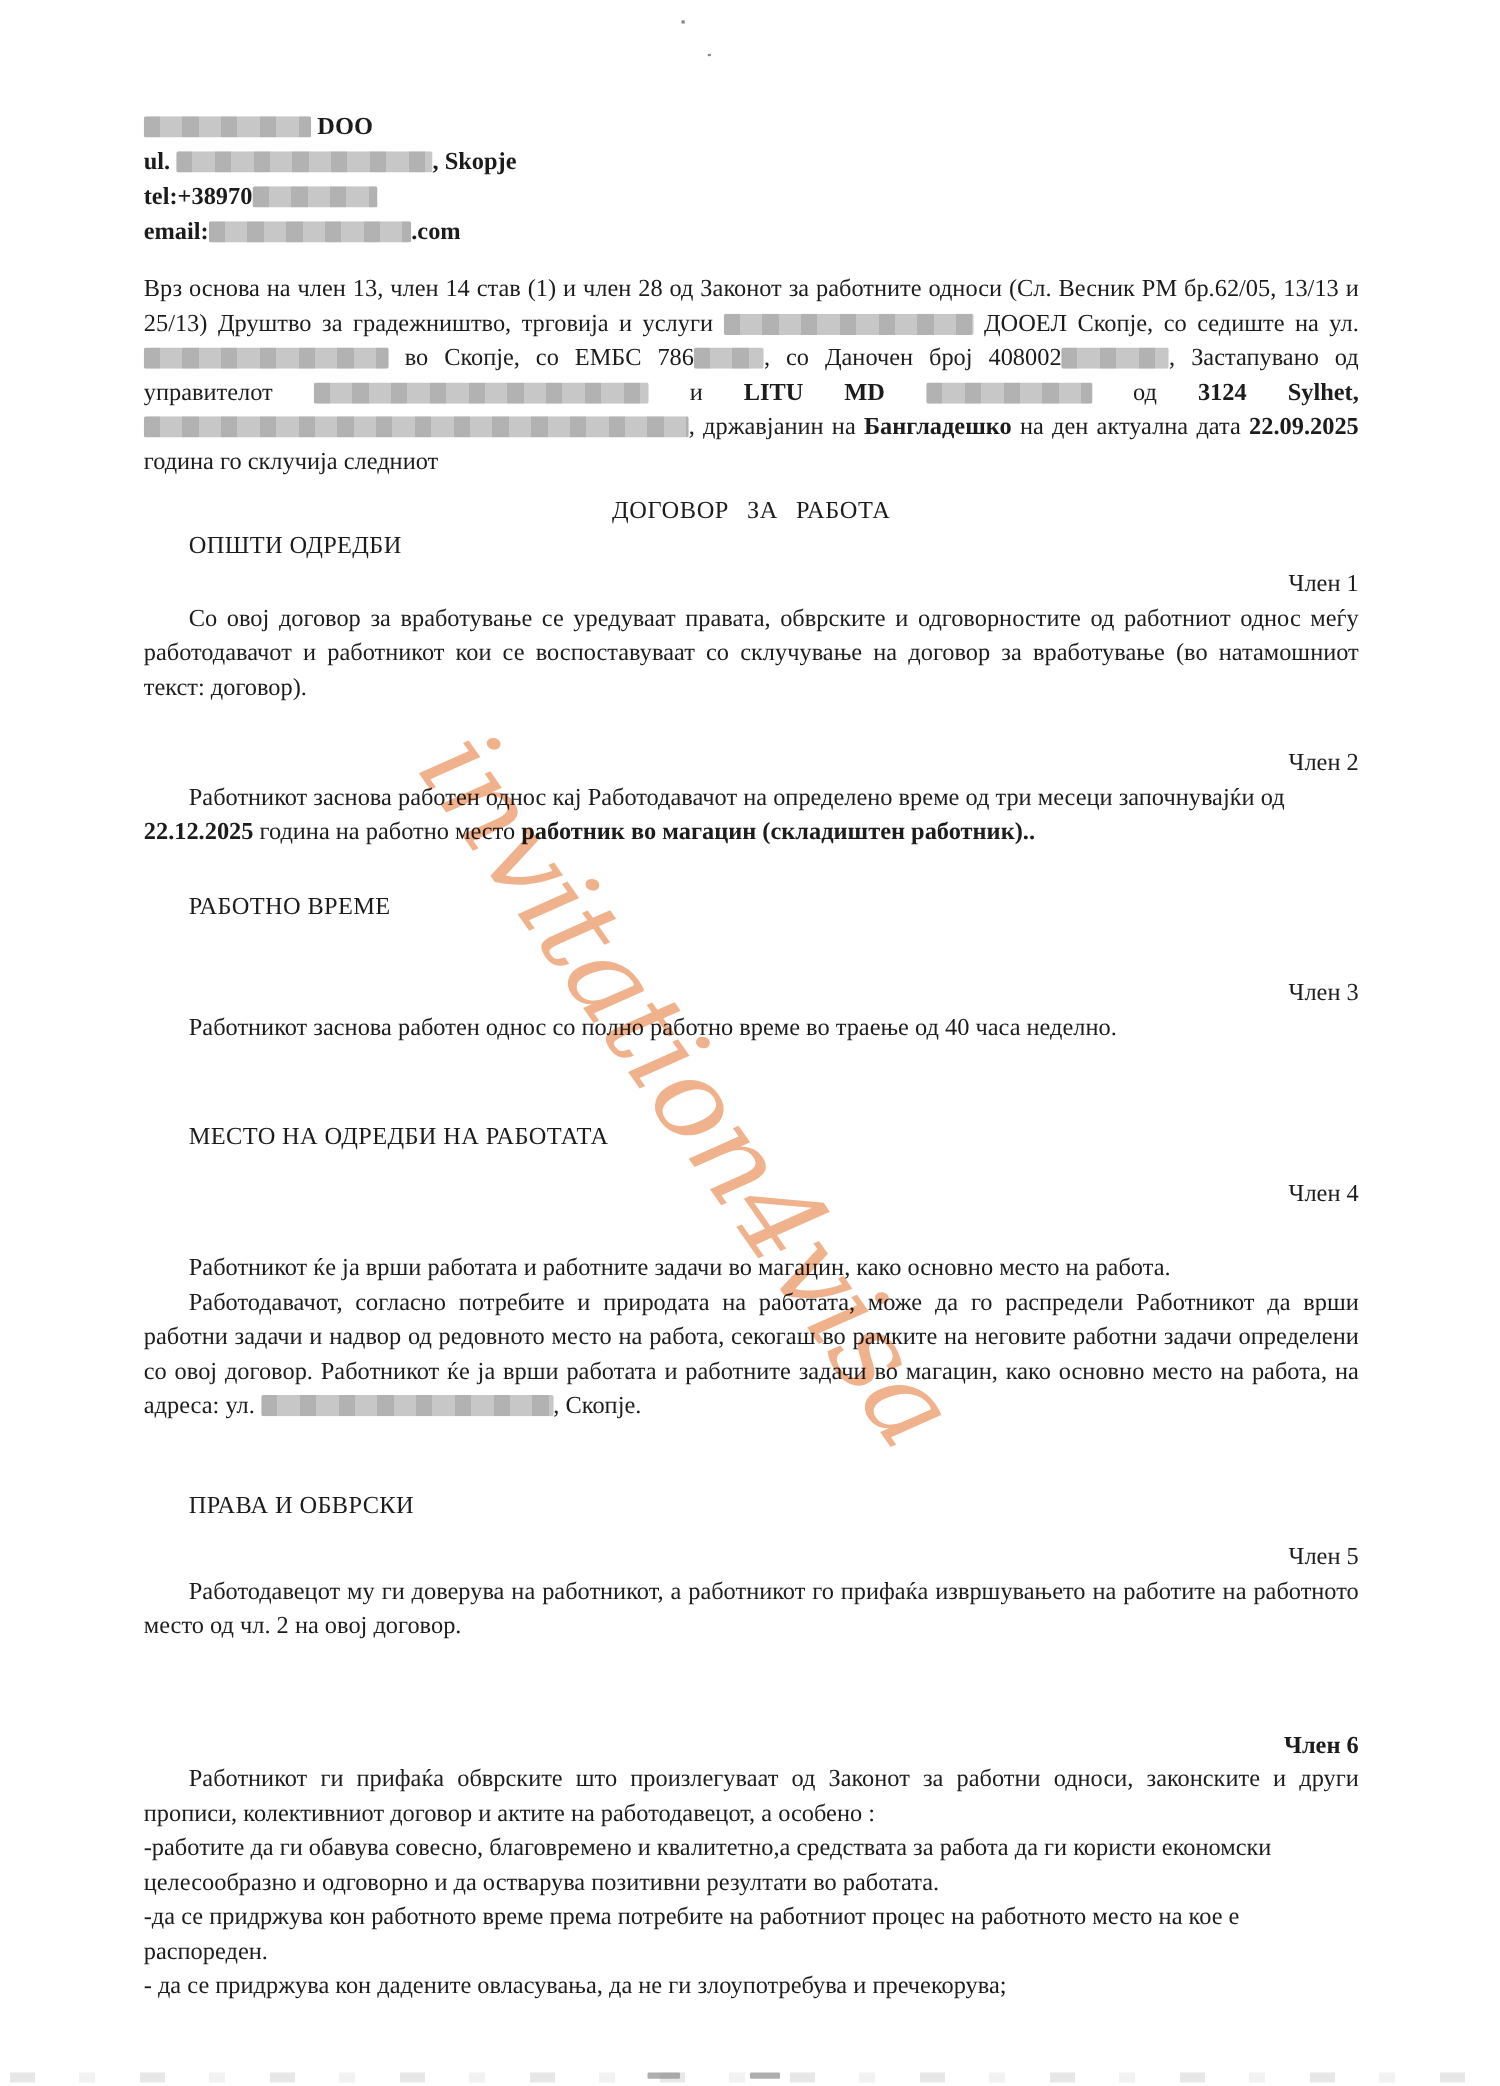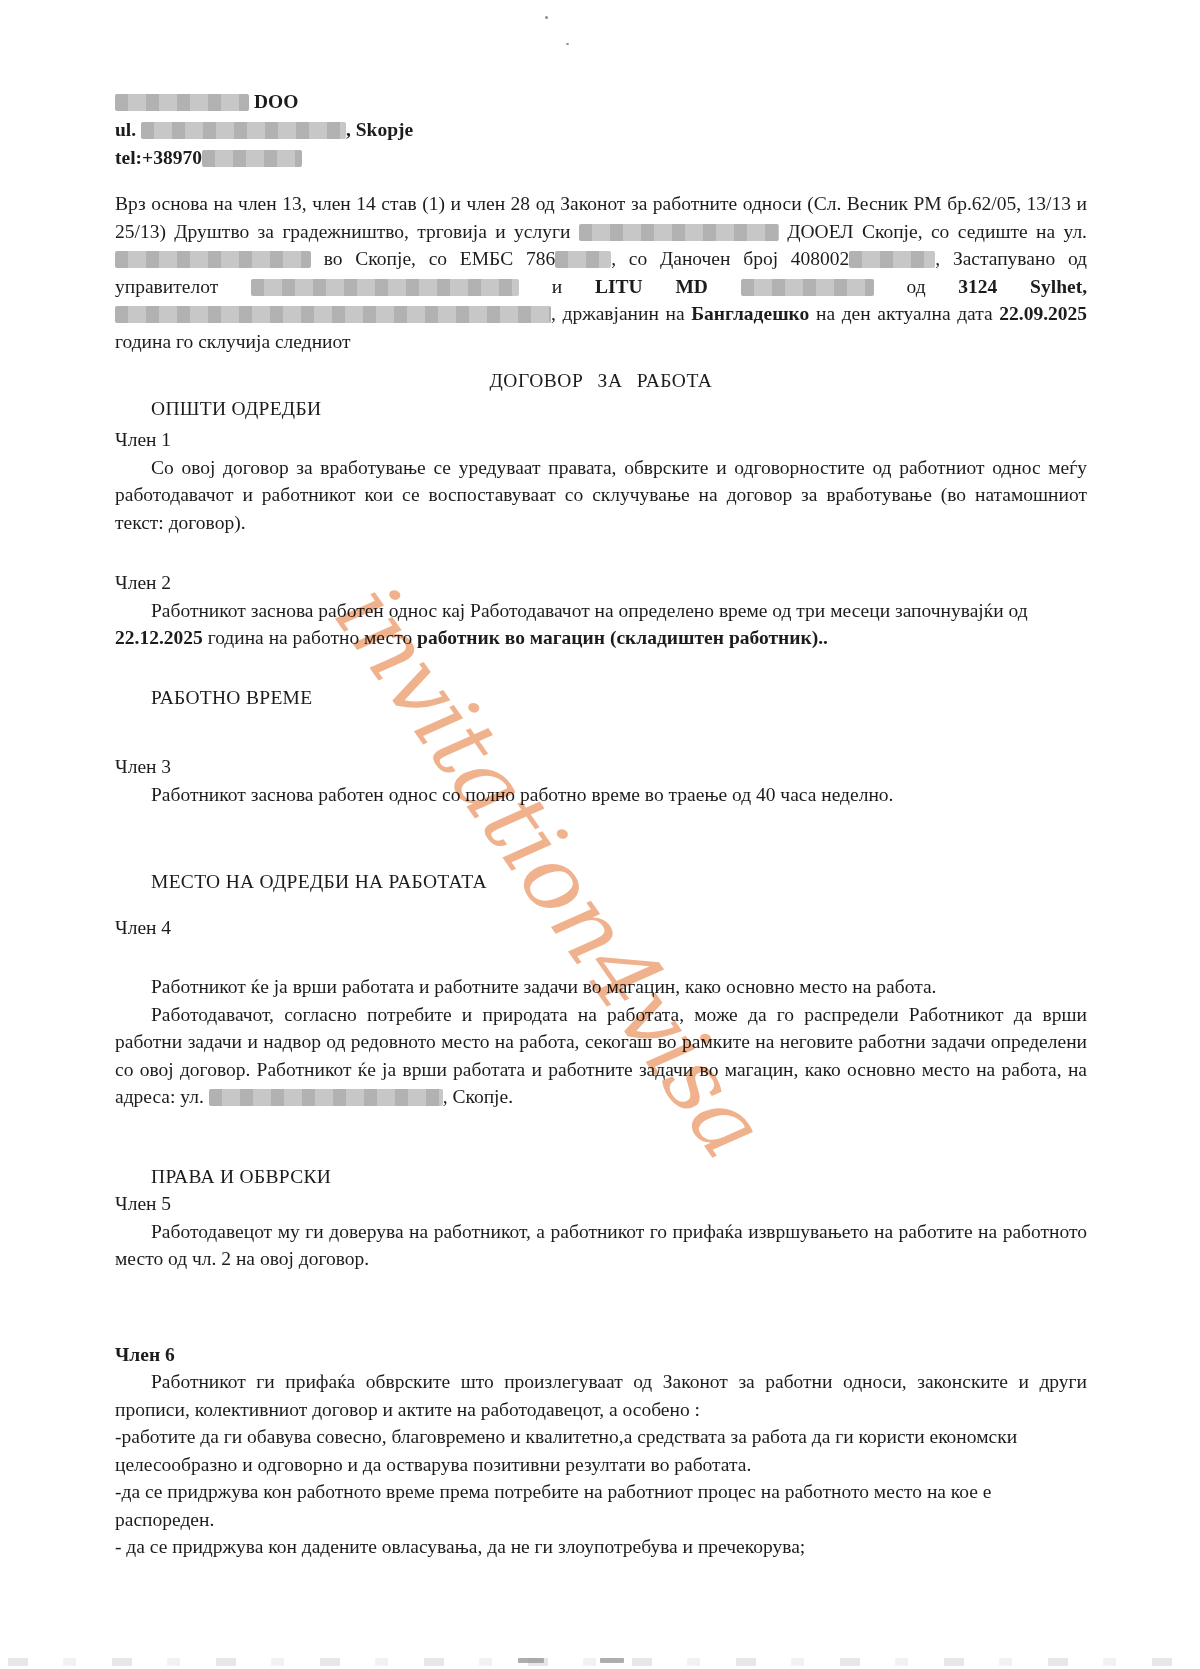--- a/index.html
+++ b/index.html
@@ -31,22 +31,22 @@
   }
   .justify{text-align:justify;}
   .indent{text-indent:36px;}
   .doc-title{
     text-align:center;
     margin-top:12px;
     word-spacing:9px;
     letter-spacing:.5px;
   }
   .sec-head{padding-left:36px;letter-spacing:.3px;}
-  .clen{text-align:left;}
-  .mt4{margin-top:4px;}  .mt14{}
+  .clen{text-align:right;}
+  .mt4{margin-top:4px;}  .mt14{margin-top:14px;}
   .mt18{margin-top:18px;}
   .mt28{margin-top:33px;} .mt32{margin-top:32px;}
   .mt42{margin-top:42px;} .mt52{margin-top:52px;}
   .mt56{margin-top:68px;font-weight:bold;} .mt60{margin-top:60px;}
   .watermark{
     position:absolute;
     left:402px;top:566px;
     transform:rotate(55deg);
     transform-origin:0 0;
     font-family:"DejaVu Serif", serif;
@@ -81,20 +81,21 @@
 
   <div class="speck speck1"></div>
   <div class="speck speck2"></div>
 
   <div class="content">
 
     <div class="hdr">
       <div><span class="redact" style="width: 134px;"></span><span class="b"> DOO</span></div>
       <div><span class="b">ul. </span><span class="redact" style="width: 205px;"></span><span class="b">, Skopje</span></div>
       <div><span class="b">tel:+38970</span><span class="redact" style="width: 100px;"></span></div>
+      <div><span class="b">email:</span><span class="redact" style="width: 162px;"></span><span class="b">.com</span></div>
     </div>
 
     <p class="justify mt18"><span>Врз основа на член 13, член 14 став (1) и член 28 од Законот за работните односи (Сл. Весник РМ бр.62/05, 13/13 и 25/13) Друштво за градежништво, трговија и услуги </span><span class="redact" style="width: 200px;"></span><span> ДООЕЛ Скопје, со седиште на ул. </span><span class="redact" style="width: 196px;"></span><span> во Скопје, со ЕМБС 786</span><span class="redact" style="width: 56px;"></span><span>, со Даночен број 408002</span><span class="redact" style="width: 86px;"></span><span>, Застапувано од управителот </span><span class="redact" style="width: 268px;"></span><span> и </span><span class="b">LITU MD </span><span class="redact" style="width: 133px;"></span><span> од </span><span class="b">3124 Sylhet,</span><span> </span><span class="redact" style="width: 436px;"></span><span>, државјанин  на </span><span class="b">Бангладешко</span><span> на ден актуална дата </span><span class="b">22.09.2025</span><span> година го склучија следниот</span></p>
 
     <p class="doc-title">ДОГОВОР ЗА РАБОТА</p>
 
     <p class="sec-head">ОПШТИ ОДРЕДБИ</p>
 
     <p class="clen mt4">Член 1</p>
     <p class="justify indent">Со овој договор за вработување се уредуваат правата, обврските и одговорностите од работниот однос меѓу работодавачот и работникот кои се воспоставуваат со склучување на договор за вработување (во натамошниот текст: договор).</p>

